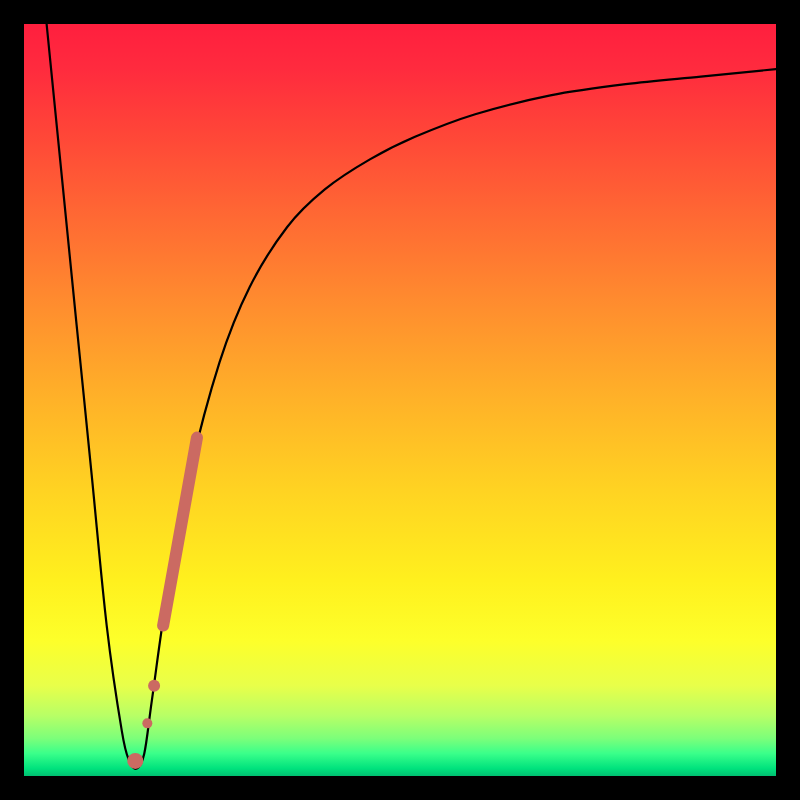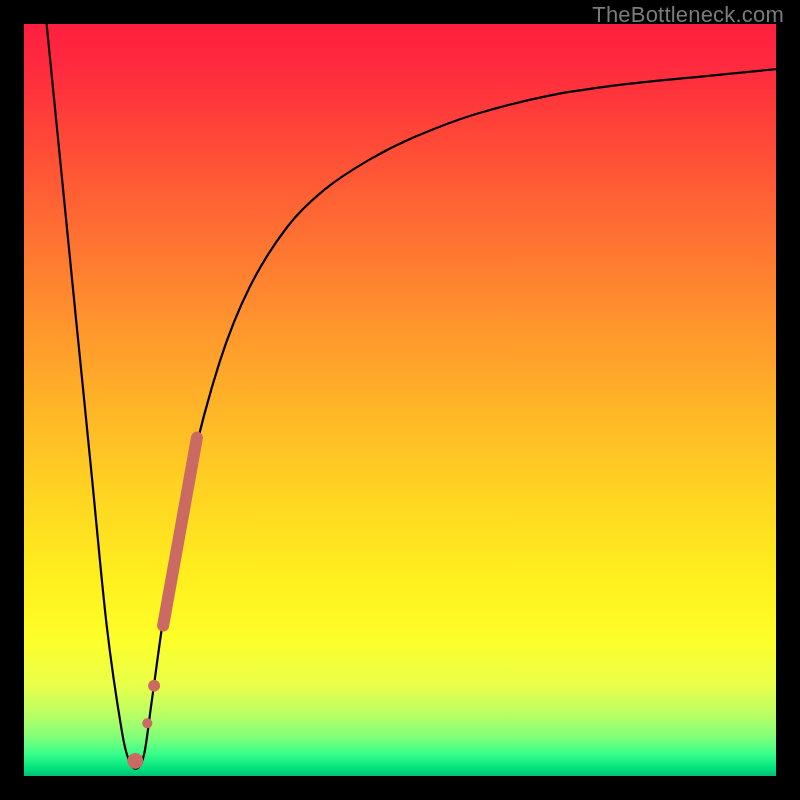--- a/index.html
+++ b/index.html
@@ -72,14 +72,13 @@
   <div class="plot">
     <div class="gradient"></div>
     <svg class="curve" viewBox="0 0 752 752" preserveAspectRatio="none">
       <path fill="none" stroke="#000" stroke-width="2.2" stroke-linecap="round" d="M 22.6 0.0 C 25.1 25.1, 32.6 100.3, 37.6 150.4 C 42.6 200.5, 47.6 250.7, 52.6 300.8 C 57.7 350.9, 62.7 401.1, 67.7 451.2 C 72.7 501.3, 77.7 559.0, 82.7 601.6 C 87.7 644.2, 94.0 684.3, 97.8 706.9 C 101.5 729.4, 102.8 730.7, 105.3 737.0 C 107.8 743.2, 110.3 745.7, 112.8 744.5 C 115.3 743.2, 117.8 740.7, 120.3 729.4 C 122.8 718.2, 124.1 703.1, 127.8 676.8 C 131.6 650.5, 136.6 609.1, 142.9 571.5 C 149.1 533.9, 156.7 490.1, 165.4 451.2 C 174.2 412.3, 185.5 369.7, 195.5 338.4 C 205.5 307.1, 214.3 285.8, 225.6 263.2 C 236.9 240.6, 250.7 219.3, 263.2 203.0 C 275.7 186.7, 287.0 176.7, 300.8 165.4 C 314.6 154.2, 330.9 144.1, 345.9 135.4 C 361.0 126.6, 373.5 120.3, 391.0 112.8 C 408.6 105.3, 428.6 97.1, 451.2 90.2 C 473.8 83.3, 501.3 76.5, 526.4 71.4 C 551.5 66.4, 576.5 63.3, 601.6 60.2 C 626.7 57.0, 651.7 55.1, 676.8 52.6 C 701.9 50.1, 739.5 46.4, 752.0 45.1"></path>
       <line stroke="#cb6a62" stroke-width="12" stroke-linecap="round" x1="139.12" y1="601.6" x2="172.96" y2="413.59999999999997"></line>
       <circle r="6" cx="130.096" cy="661.76" fill="#cb6a62"></circle>
       <circle r="5" cx="123.32799999999999" cy="699.36" fill="#cb6a62"></circle>
       <circle r="8" cx="111.29600000000002" cy="736.96" fill="#cb6a62"></circle>
     </svg>
   </div>
-  <div class="attrib">TheBottleneck.com</div>
 </div>
 
 </body></html>

